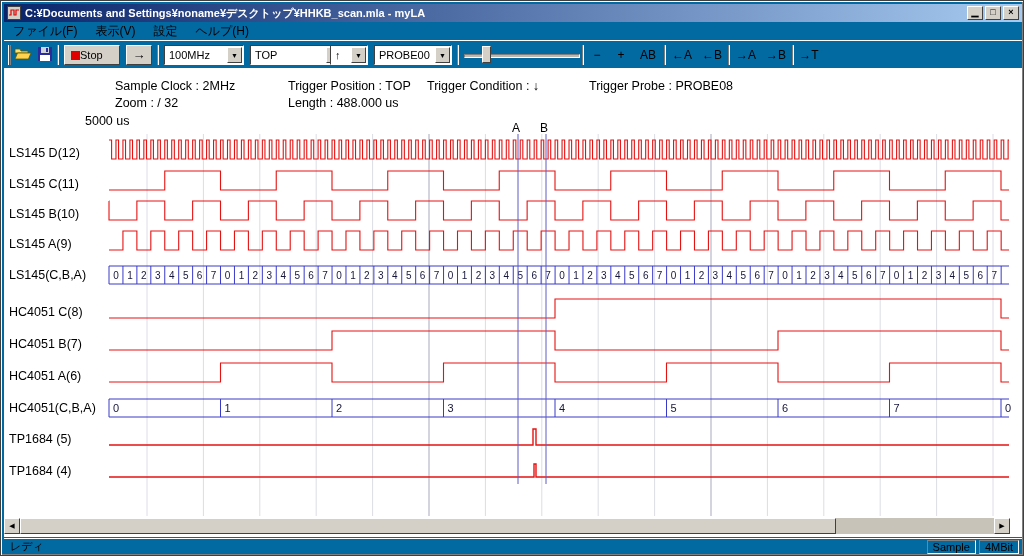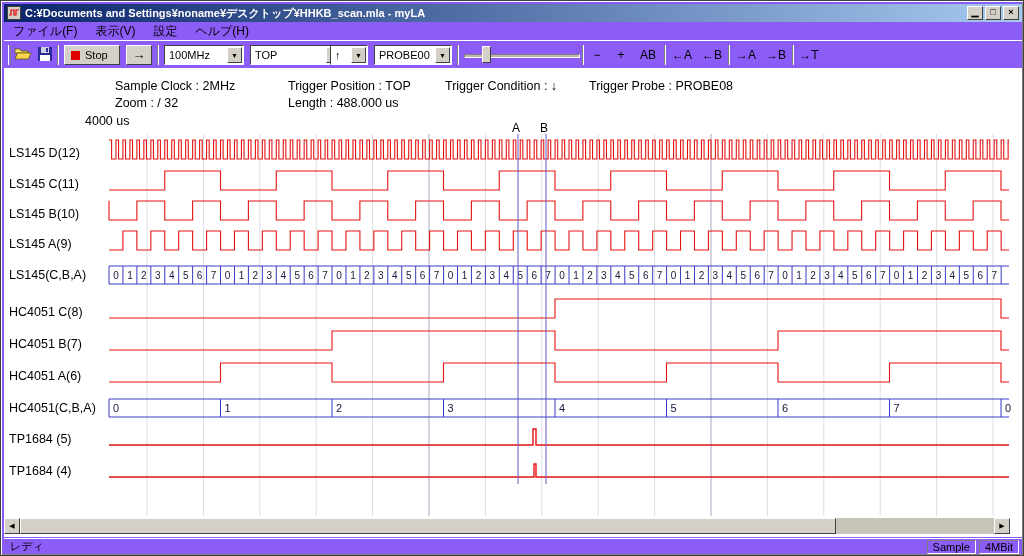--- a/index.html
+++ b/index.html
@@ -1,36 +1,36 @@
 <!DOCTYPE html>
 <html><head>
 <meta charset="utf-8">
 <style>
   *{box-sizing:border-box;margin:0;padding:0;}
   body{background:#008080;font-family:"Liberation Sans",sans-serif;}
-  .window{position:relative;width:1024px;height:556px;background:#8b5cf6;
+  .window{position:relative;width:1024px;height:556px;background:#0369a1;
     border:1px solid #404040;box-shadow:inset 1px 1px 0 #fff, inset -1px -1px 0 #808080;overflow:hidden;}
   
   .titlebar{position:absolute;left:3px;top:3px;width:1018px;height:18px;
     background:linear-gradient(to right,#0a246a,#a6caf0);display:flex;align-items:center;padding:0 3px;}
   .app-icon{width:14px;height:14px;display:inline-block;}
   .title-text{color:#fff;font-size:11px;font-weight:bold;margin-left:4px;white-space:nowrap;overflow:hidden;flex:1;}
   .winbtns{display:flex;gap:2px;}
   .winbtn{width:16px;height:14px;background:#d4d0c8;border:1px solid;border-color:#fff #404040 #404040 #fff;
     font-size:9px;font-weight:bold;text-align:center;line-height:11px;color:#000;cursor:default;}
   
   .menubar{position:absolute;left:3px;top:21px;width:1018px;height:18px;display:flex;align-items:center;font-size:12px;color:#000;}
   .menu-item{padding:1px 9px;white-space:nowrap;}
   
   .toolbar{position:absolute;left:3px;top:39px;width:1018px;height:28px;border-top:1px solid #fff;}
   .grip{position:absolute;left:4px;top:4px;width:3px;height:20px;border-left:1px solid #fff;border-right:1px solid #808080;}
   .tb-iconbtn{position:absolute;top:3px;width:22px;height:22px;background:transparent;border:1px solid transparent;padding:1px;}
   .tb-sep{position:absolute;top:4px;width:2px;height:20px;border-left:1px solid #808080;border-right:1px solid #fff;}
   .stop-btn{position:absolute;left:60px;top:4px;width:56px;height:20px;background:#d4d0c8;
-    border:1px solid;border-color:#fff #404040 #404040 #fff;font-size:11px;display:flex;align-items:center;gap:5px;padding:0 6px;font-family:inherit;}
+    border:1px solid;border-color:#fff #404040 #404040 #fff;font-size:11px;display:flex;align-items:center;padding:0 6px;font-family:inherit;}
   .stop-square{width:9px;height:9px;background:#e00000;display:inline-block;}
   .run-btn{position:absolute;left:122px;top:4px;width:26px;height:20px;background:#d4d0c8;
     border:1px solid;border-color:#fff #404040 #404040 #fff;font-size:13px;line-height:16px;font-family:inherit;}
   .combo{position:absolute;top:4px;height:20px;background:#fff;border:1px solid;border-color:#404040 #fff #fff #404040;}
   .combo-text{position:absolute;left:4px;top:3px;font-size:11px;color:#000;white-space:nowrap;}
   .combo-arrow{position:absolute;right:1px;top:1px;width:15px;height:16px;background:#d4d0c8;
     border:1px solid;border-color:#fff #404040 #404040 #fff;font-size:7px;line-height:15px;text-align:center;color:#000;}
   .slider-track{position:absolute;left:460px;top:13px;width:116px;height:4px;border:1px solid;border-color:#808080 #fff #fff #808080;background:#bdb9b1;}
   .slider-thumb{position:absolute;left:478px;top:5px;width:9px;height:17px;background:#d4d0c8;border:1px solid;border-color:#fff #404040 #404040 #fff;}
   .tb-txtbtn{position:absolute;top:4px;height:20px;background:transparent;border:1px solid transparent;
@@ -136,25 +136,25 @@
     <button class="tb-txtbtn" style="left:728px;width:28px">→A</button>
     <button class="tb-txtbtn" style="left:758px;width:28px">→B</button>
     <span class="tb-sep" style="left:788px"></span>
     <button class="tb-txtbtn" style="left:792px;width:26px">→T</button>
   </div>
 
   <div class="client"></div>
 
   <span class="info" style="left:114px;top:78px">Sample Clock : 2MHz</span>
   <span class="info" style="left:287px;top:78px">Trigger Position : TOP</span>
-  <span class="info" style="left:444px;top:78px">Trigger Condition : ↓</span>
+  <span class="info" style="left:426px;top:78px">Trigger Condition : ↓</span>
   <span class="info" style="left:588px;top:78px">Trigger Probe : PROBE08</span>
   <span class="info" style="left:114px;top:95px">Zoom : /  32</span>
   <span class="info" style="left:287px;top:95px">Length : 488.000 us</span>
-  <span class="info" style="left:84px;top:113px">4000 us</span>
+  <span class="info" style="left:84px;top:113px">5000 us</span>
 
   <div id="chan-labels">
       <div class="chan-label" style="top: 145px;">LS145 D(12)</div>
       <div class="chan-label" style="top: 176px;">LS145 C(11)</div>
       <div class="chan-label" style="top: 206px; text-align: right;">LS145 B(10)</div>
       <div class="chan-label" style="top: 236px;">LS145 A(9)</div>
       <div class="chan-label" style="top: 267px;">LS145(C,B,A)</div>
       <div class="chan-label" style="top: 304px;">HC4051 C(8)</div>
       <div class="chan-label" style="top: 336px;">HC4051 B(7)</div>
       <div class="chan-label" style="top: 368px;">HC4051 A(6)</div>

